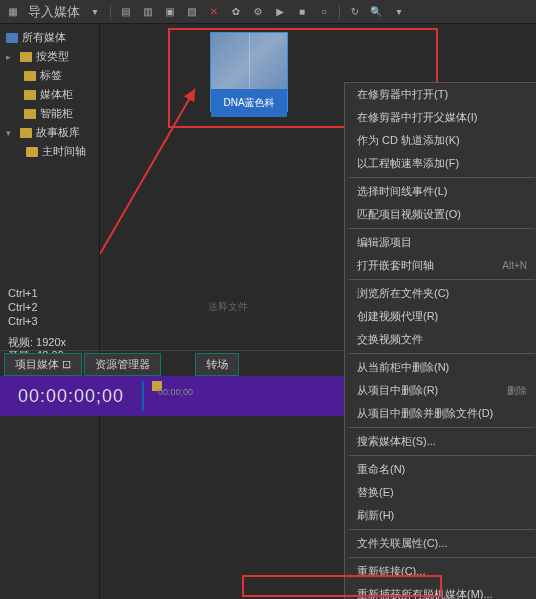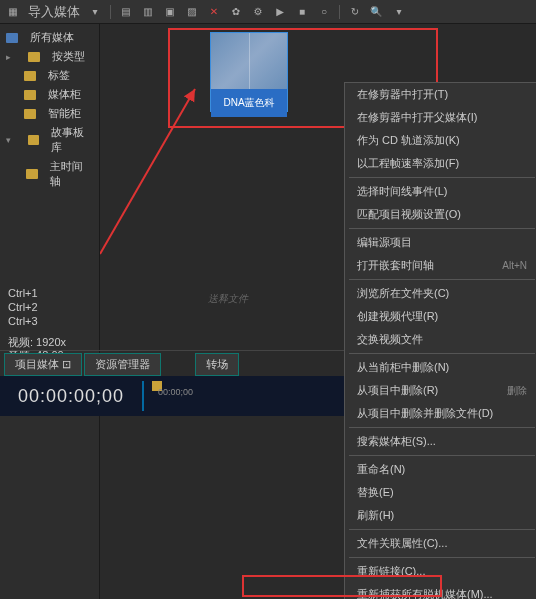--- a/index.html
+++ b/index.html
@@ -3,21 +3,21 @@
 <meta charset="utf-8">
 <style>
 *{margin:0;padding:0;box-sizing:border-box;font-family:"Microsoft YaHei",sans-serif;font-size:11px;color:#ccc}
 body{background:#2a2a2a;width:536px;height:599px;overflow:hidden;position:relative}
 .toolbar{height:24px;background:#333;display:flex;align-items:center;padding:0 6px;gap:8px;border-bottom:1px solid #1a1a1a}
 .tb-btn{width:14px;height:14px;display:flex;align-items:center;justify-content:center;color:#aaa;font-size:10px}
 .tb-sep{width:1px;height:14px;background:#555}
 .tb-text{color:#bbb;font-size:13px}
 .main{display:flex;height:calc(100% - 24px)}
 .sidebar{width:100px;background:#2d2d2d;border-right:1px solid #1a1a1a;padding:4px 0}
-.tree-item{display:flex;align-items:center;gap:12px;padding:2px 6px;font-size:11px}
+.tree-item{display:flex;align-items:center;gap:4px;padding:2px 6px;font-size:11px}
 .tree-item.indent1{padding-left:24px}
 .tree-item.indent2{padding-left:26px}
 .tree-icon{width:12px;height:10px;background:#c9a23a;border-radius:1px}
 .tree-icon.blue{background:#4a7ab8}
 .tree-toggle{width:10px;color:#888;font-size:9px}
 .content{flex:1;background:#2a2a2a;position:relative}
 .thumb-area{position:absolute;left:68px;top:4px;width:270px;height:100px;border:2px solid #d33}
 .thumb{position:absolute;left:110px;top:8px;width:78px;height:80px;border:1px solid #3a8dde}
 .thumb-img{width:76px;height:56px;background:linear-gradient(135deg,#6a8fb8 0%, #8fa8c8 50%, #6a8fb8 100%);position:relative}
 .thumb-img::after{content:"";position:absolute;left:50%;top:0;width:1px;height:100%;background:rgba(255,255,255,.3)}
@@ -26,21 +26,21 @@
 .ctx-item{padding:4px 12px;font-size:11px;display:flex;align-items:center;justify-content:space-between;white-space:nowrap}
 .ctx-item.disabled{color:#666}
 .ctx-sep{height:1px;background:#555;margin:2px 4px}
 .ctx-shortcut{color:#888;font-size:10px}
 .shortcuts-left{position:absolute;left:8px;top:286px;font-size:10px;color:#999;line-height:14px}
 .shortcuts-right{position:absolute;right:8px;top:286px;font-size:10px;color:#999;line-height:14px}
 .video-info{position:absolute;left:8px;top:336px;font-size:10px;color:#999;line-height:13px}
 .seq-info{position:absolute;right:8px;top:336px;font-size:10px;color:#999;white-space:nowrap}
 .tabs{position:absolute;left:0;top:350px;display:flex;gap:2px;padding:2px 4px;border-top:1px solid #444;width:100%}
 .tab{padding:3px 10px;background:#383838;font-size:11px;border:1px solid #0f766e}
-.timeline{position:absolute;left:0;top:376px;right:0;height:40px;background:#0f172a;display:flex;align-items:center}
+.timeline{position:absolute;left:0;top:376px;right:0;height:40px;background:#4c1d95;display:flex;align-items:center}
 .timecode{font-size:18px;color:#ddd;padding:0 18px;letter-spacing:1px}
 .tl-ruler{flex:1;position:relative;height:30px;border-left:2px solid #0369a1}
 .tl-tick{position:absolute;top:6px;font-size:9px;color:#888}
 .playhead{position:absolute;left:8px;top:0;width:10px;height:10px;background:#c9a23a}
 .arrow-path{position:absolute;pointer-events:none;z-index:5}
 </style>
 </head>
 <body>
 
 <div class="toolbar">
@@ -183,21 +183,21 @@
         </div>
         <div class="ctx-sep"></div>
         <div class="ctx-item disabled">
           <span>重新链接(C)...</span>
         </div>
         <div class="ctx-item">
           <span>重新捕获所有脱机媒体(M)...</span>
         </div>
       </div>
 
-    <div style="position:absolute;left:108px;top:268px;color:#666;font-size:10px;font-style:italic">送释文件</div>
+    <div style="position:absolute;left:108px;top:276px;color:#666;font-size:10px;">送释文件</div>
   </div>
 </div>
 
 <div class="shortcuts-left">
   <div>Ctrl+1</div>
     <div>Ctrl+2</div>
     <div>Ctrl+3</div>
 </div>
 <div class="shortcuts-right">
   <div>Ctrl+7</div>

